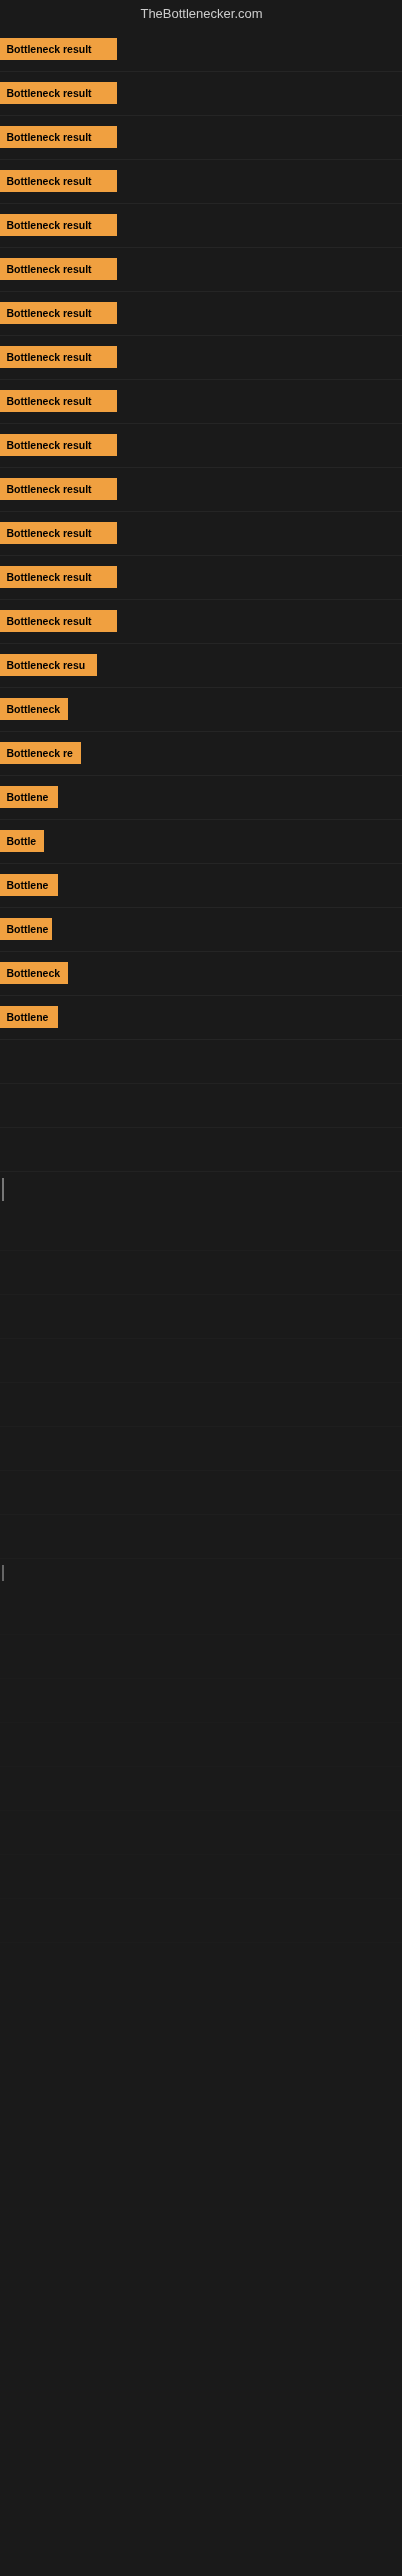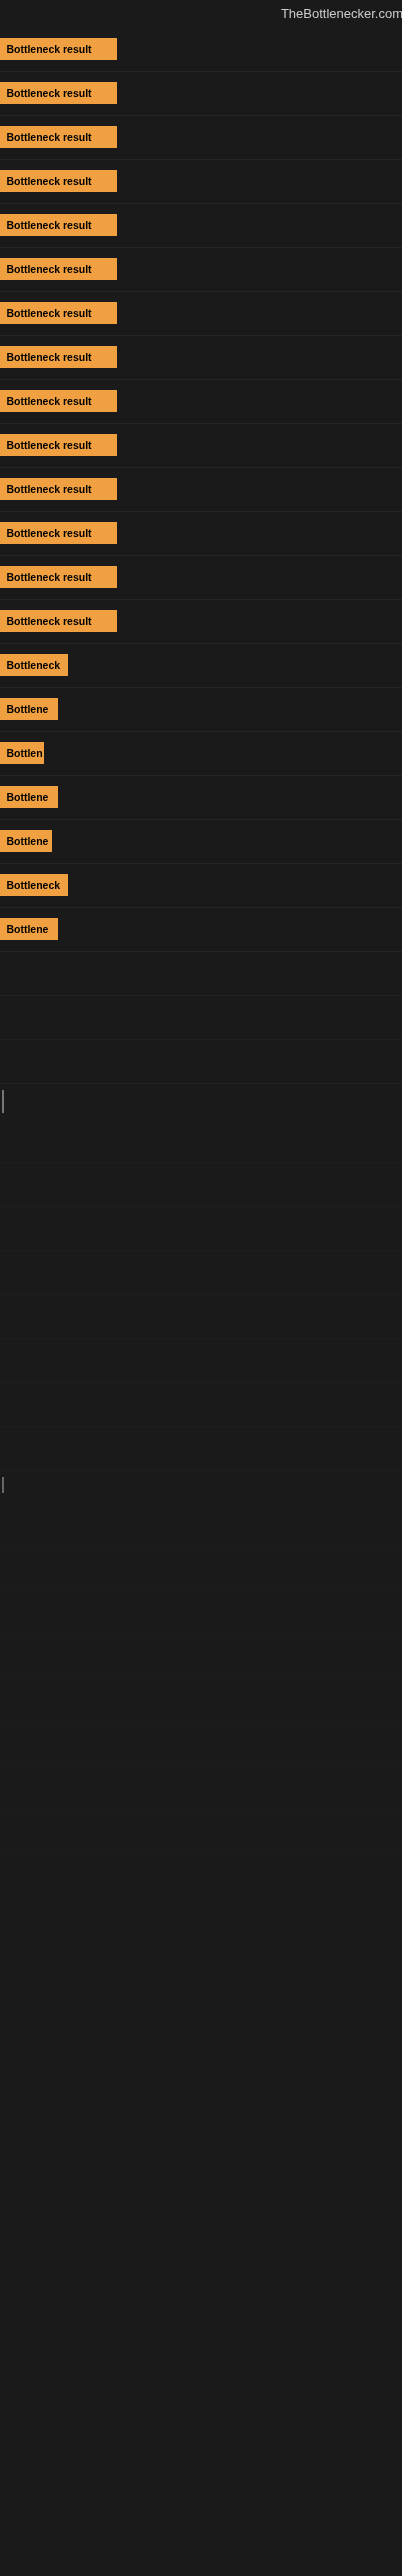--- a/index.html
+++ b/index.html
@@ -10,21 +10,21 @@
 
     body {
       width: 403px;
       min-height: 2576px;
       background-color: #1a1a1a;
       font-family: Arial, sans-serif;
       position: relative;
     }
 
     .site-title {
-      text-align: right;
+      text-align: center;
       color: #cccccc;
       font-size: 13px;
       padding: 6.4px 0;
       background-color: #1a1a1a;
     }
   </style>
 </head>
 <body>
 
 <div>
@@ -68,27 +68,33 @@
     <div style="padding: 9.7px 0px; border-bottom: 0.8px solid rgb(37, 37, 37); min-height: 44px; display: flex; align-items: center;">
       <div style="background-color: rgb(240, 160, 64); color: rgb(0, 0, 0); font-size: 10.5px; font-weight: bold; padding: 4.8px 6.4px; width: 117px; overflow: hidden; white-space: nowrap; cursor: pointer;">Bottleneck result</div>
     </div>
     <div style="padding: 9.7px 0px; border-bottom: 0.8px solid rgb(37, 37, 37); min-height: 44px; display: flex; align-items: center;">
       <div style="background-color: rgb(240, 160, 64); color: rgb(0, 0, 0); font-size: 10.5px; font-weight: bold; padding: 4.8px 6.4px; width: 117px; overflow: hidden; white-space: nowrap; cursor: pointer;">Bottleneck result</div>
     </div>
     <div style="padding: 9.7px 0px; border-bottom: 0.8px solid rgb(37, 37, 37); min-height: 44px; display: flex; align-items: center;">
       <div style="background-color: rgb(240, 160, 64); color: rgb(0, 0, 0); font-size: 10.5px; font-weight: bold; padding: 4.8px 6.4px; width: 117px; overflow: hidden; white-space: nowrap; cursor: pointer;">Bottleneck result</div>
     </div>
     <div style="padding: 9.7px 0px; border-bottom: 0.8px solid rgb(37, 37, 37); min-height: 44px; display: flex; align-items: center;">
+      <div style="background-color: rgb(240, 160, 64); color: rgb(0, 0, 0); font-size: 10.5px; font-weight: bold; padding: 4.8px 6.4px; width: 97px; overflow: hidden; white-space: nowrap; cursor: pointer;">Bottleneck resu</div>
+    </div>
+    <div style="padding: 9.7px 0px; border-bottom: 0.8px solid rgb(37, 37, 37); min-height: 44px; display: flex; align-items: center;">
       <div style="background-color: rgb(240, 160, 64); color: rgb(0, 0, 0); font-size: 10.5px; font-weight: bold; padding: 4.8px 6.4px; width: 68px; overflow: hidden; white-space: nowrap; cursor: pointer;">Bottleneck</div>
+    </div>
+    <div style="padding: 9.7px 0px; border-bottom: 0.8px solid rgb(37, 37, 37); min-height: 44px; display: flex; align-items: center;">
+      <div style="background-color: rgb(240, 160, 64); color: rgb(0, 0, 0); font-size: 10.5px; font-weight: bold; padding: 4.8px 6.4px; width: 81px; overflow: hidden; white-space: nowrap; cursor: pointer;">Bottleneck re</div>
     </div>
     <div style="padding: 9.7px 0px; border-bottom: 0.8px solid rgb(37, 37, 37); min-height: 44px; display: flex; align-items: center;">
       <div style="background-color: rgb(240, 160, 64); color: rgb(0, 0, 0); font-size: 10.5px; font-weight: bold; padding: 4.8px 6.4px; width: 58px; overflow: hidden; white-space: nowrap; cursor: pointer;">Bottlene</div>
     </div>
     <div style="padding: 9.7px 0px; border-bottom: 0.8px solid rgb(37, 37, 37); min-height: 44px; display: flex; align-items: center;">
-      <div style="background-color: rgb(240, 160, 64); color: rgb(0, 0, 0); font-size: 10.5px; font-weight: bold; padding: 4.8px 6.4px; width: 44px; overflow: hidden; white-space: nowrap; cursor: pointer;">Bottlen</div>
+      <div style="background-color: rgb(240, 160, 64); color: rgb(0, 0, 0); font-size: 10.5px; font-weight: bold; padding: 4.8px 6.4px; width: 44px; overflow: hidden; white-space: nowrap; cursor: pointer;">Bottle</div>
     </div>
     <div style="padding: 9.7px 0px; border-bottom: 0.8px solid rgb(37, 37, 37); min-height: 44px; display: flex; align-items: center;">
       <div style="background-color: rgb(240, 160, 64); color: rgb(0, 0, 0); font-size: 10.5px; font-weight: bold; padding: 4.8px 6.4px; width: 58px; overflow: hidden; white-space: nowrap; cursor: pointer;">Bottlene</div>
     </div>
     <div style="padding: 9.7px 0px; border-bottom: 0.8px solid rgb(37, 37, 37); min-height: 44px; display: flex; align-items: center;">
       <div style="background-color: rgb(240, 160, 64); color: rgb(0, 0, 0); font-size: 10.5px; font-weight: bold; padding: 4.8px 6.4px; width: 52px; overflow: hidden; white-space: nowrap; cursor: pointer;">Bottlene</div>
     </div>
     <div style="padding: 9.7px 0px; border-bottom: 0.8px solid rgb(37, 37, 37); min-height: 44px; display: flex; align-items: center;">
       <div style="background-color: rgb(240, 160, 64); color: rgb(0, 0, 0); font-size: 10.5px; font-weight: bold; padding: 4.8px 6.4px; width: 68px; overflow: hidden; white-space: nowrap; cursor: pointer;">Bottleneck</div>
     </div>

